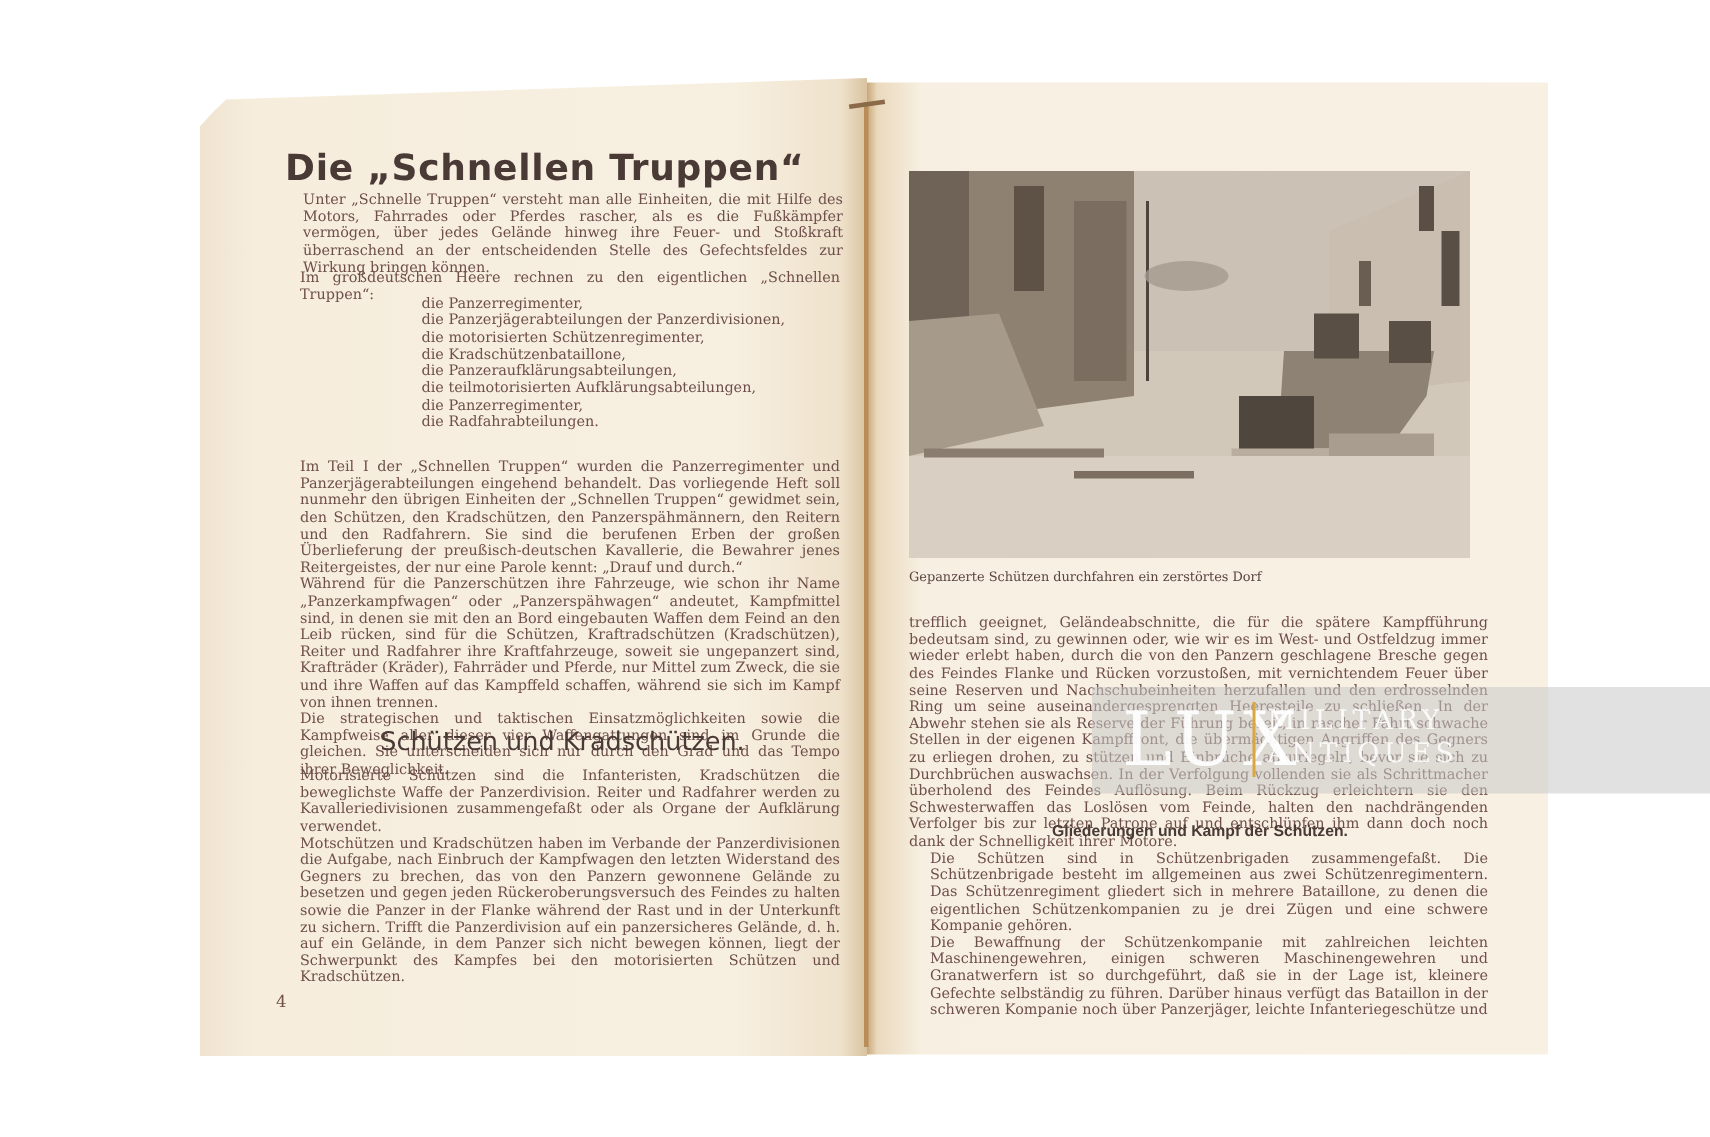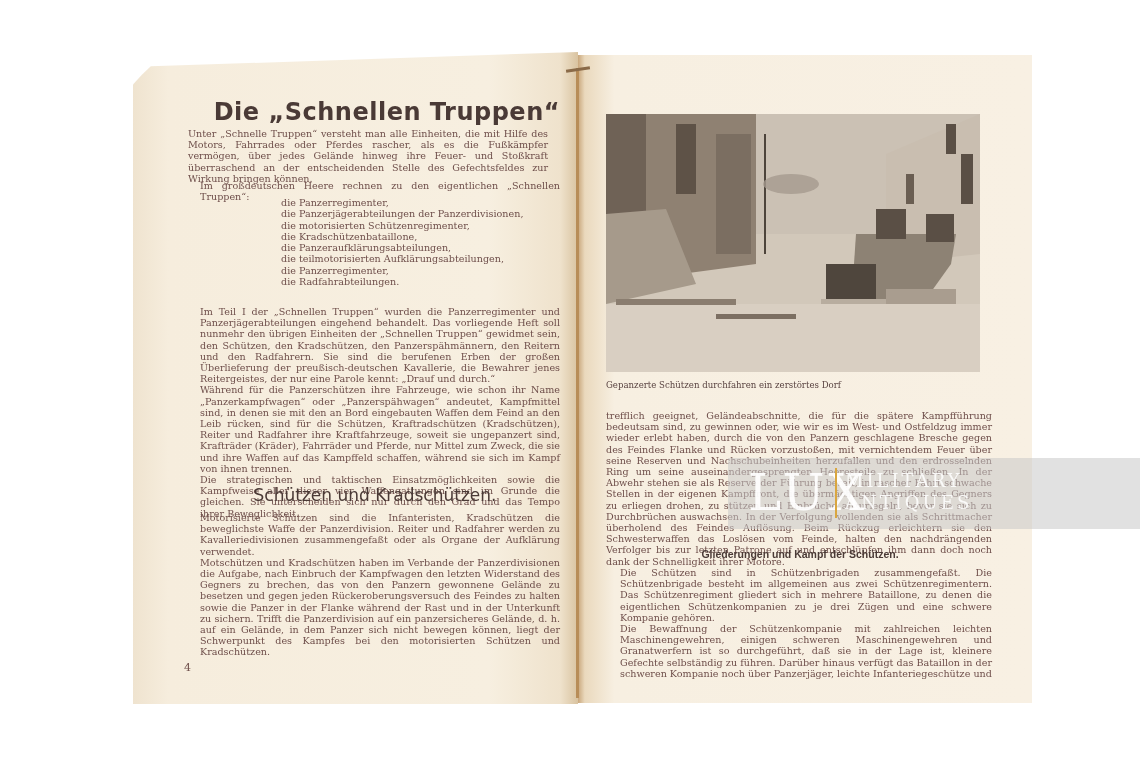--- a/index.html
+++ b/index.html
@@ -7,21 +7,21 @@
          font-family:"DejaVu Serif", serif; }
   .booklet { position:absolute; left:0; top:0; width:1140px; height:758px; }
   .page { position:absolute; background:#f5ecdc; box-sizing:border-box; }
   .page-left { left:133px; top:52px; width:445px; height:652px;
                background:linear-gradient(90deg,#efe3cf 0%,#f6eddd 8%,#f7efe0 80%,#efe2cc 96%,#d9c3a0 100%);
                clip-path:polygon(2% 3.5%, 4% 2.2%, 100% 0%, 100% 100%, 0% 100%, 0% 5%); }
   .page-right { left:578px; top:55px; width:454px; height:648px;
                 background:linear-gradient(90deg,#c9a77c 0%,#ead9bd 1.5%,#f7efe1 8%,#f8f0e3 100%); }
   .spine { position:absolute; left:576px; top:68px; width:3px; height:630px; background:#b88d58; }
   .staple { position:absolute; left:566px; top:68px; width:24px; height:3px; background:#8a6a48; transform:rotate(-8deg); }
-  .title { position:absolute; left:190px; top:98px; width:370px; text-align:right; font-size:24px;
+  .title { position:absolute; left:190px; top:98px; width:370px; text-align:left; font-size:24px;
            font-weight:bold; color:#4a3a36; font-family:"DejaVu Sans", sans-serif; letter-spacing:0.5px; }
   .para { position:absolute; font-size:9.6px; line-height:11.2px; color:#6e4e4a; text-align:justify;
           font-family:"DejaVu Serif", serif; }
   .para .ind { padding-left:14px; }
   .list { position:absolute; left:281px; top:197px; font-size:9.6px; line-height:11.3px; color:#6e4e4a; }
   .h2 { position:absolute; left:180px; top:485px; width:390px; text-align:center; font-size:17px;
         font-weight:normal; color:#4a3a36; font-family:"DejaVu Sans", sans-serif; }
   .h3 { position:absolute; left:600px; top:548px; width:400px; text-align:center; font-size:10.5px;
         font-weight:bold; color:#4a3a36; font-family:Liberation Sans, sans-serif; }
   .pagenum { position:absolute; left:184px; top:661px; font-size:11px; color:#6e4e4a; }
@@ -42,21 +42,21 @@
 <body>
 
 <div class="booklet">
   <div class="page page-left"></div>
   <div class="page page-right"></div>
   <div class="spine"></div>
   <div class="staple"></div>
 
   <div class="title">Die „Schnellen Truppen“</div>
 
-  <div class="para" style="left:174px; top:128px; width:374px;">
+  <div class="para" style="left:188px; top:128px; width:374px;">
     <div class="ind">Unter „Schnelle Truppen“ versteht man alle Einheiten, die mit Hilfe des Motors, Fahrrades oder Pferdes rascher, als es die Fußkämpfer vermögen, über jedes Gelände hinweg ihre Feuer- und Stoßkraft überraschend an der entscheidenden Stelle des Gefechtsfeldes zur Wirkung bringen können.</div>
   </div>
 
   <div class="para" style="left:200px; top:180px; width:360px;">Im großdeutschen Heere rechnen zu den eigentlichen „Schnellen Truppen“:</div>
 
   <div class="list">
     <div>die Panzerregimenter,</div>
     <div>die Panzerjägerabteilungen der Panzerdivisionen,</div>
     <div>die motorisierten Schützenregimenter,</div>
     <div>die Kradschützenbataillone,</div>

